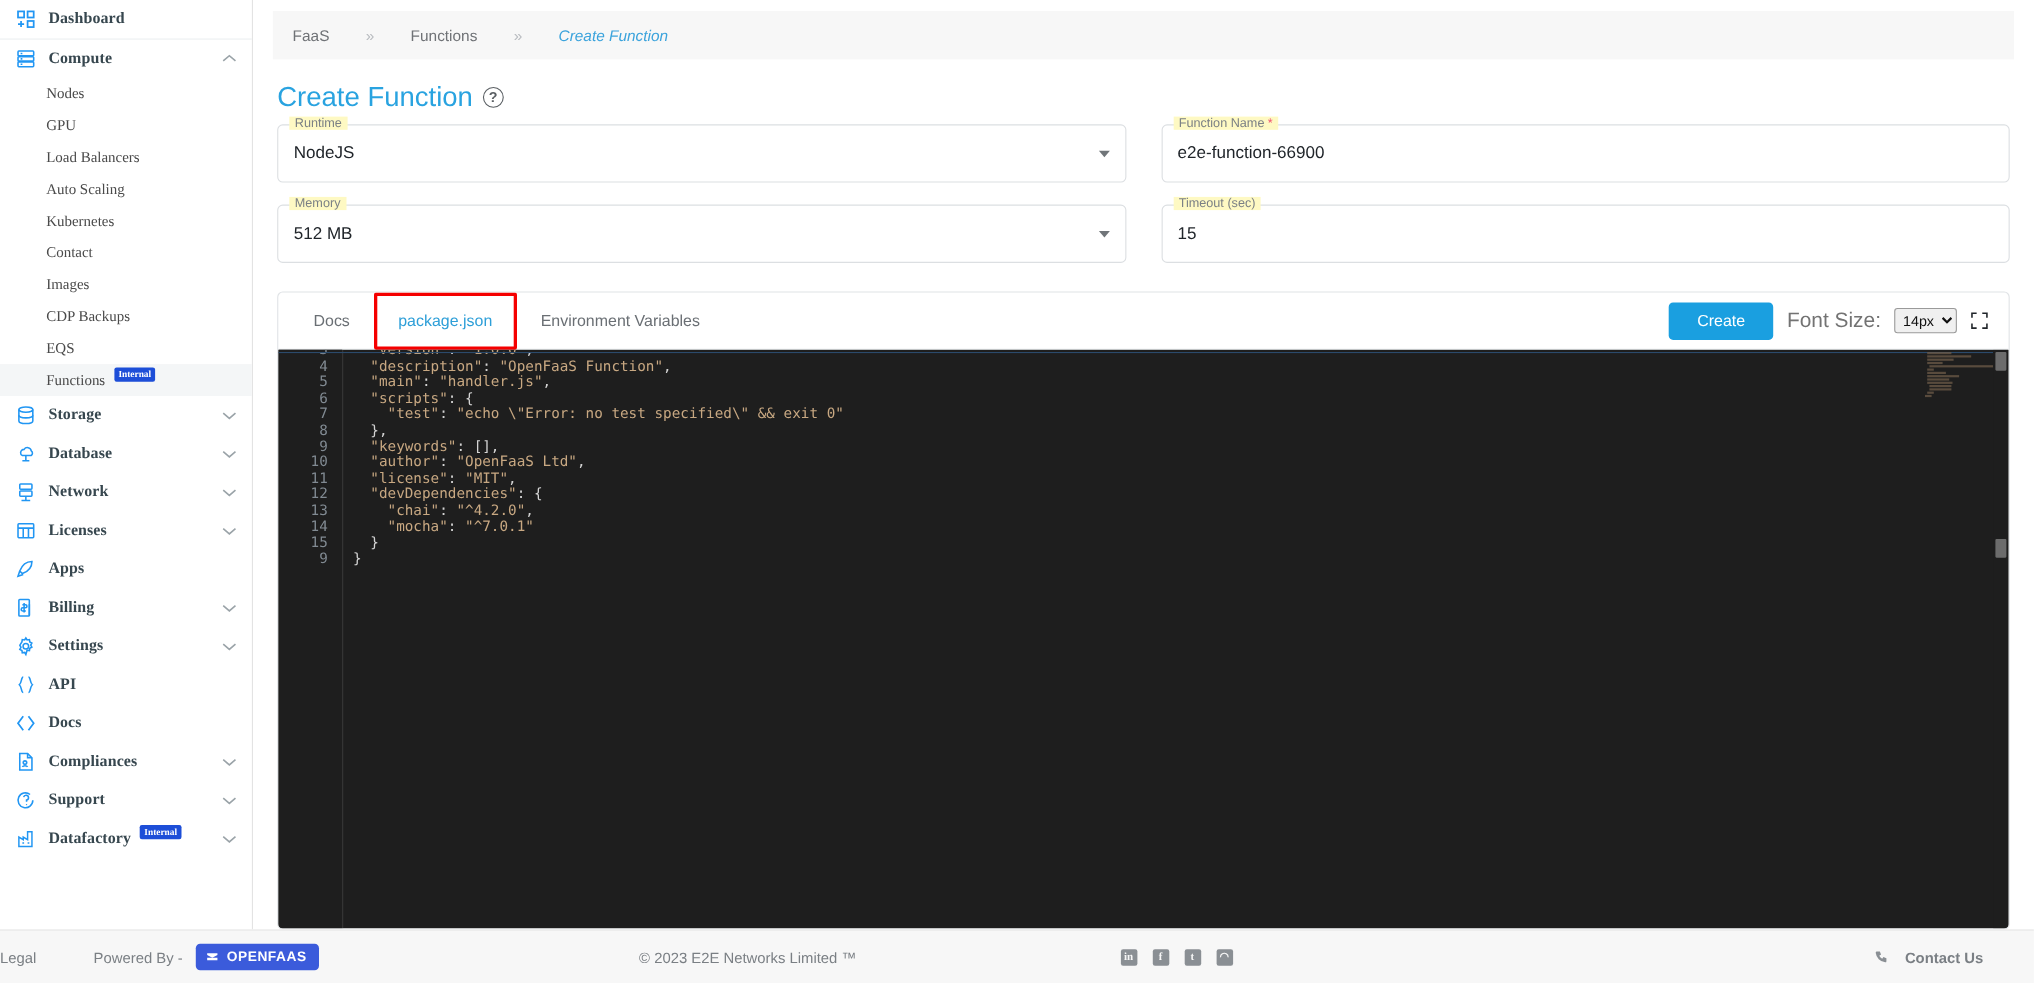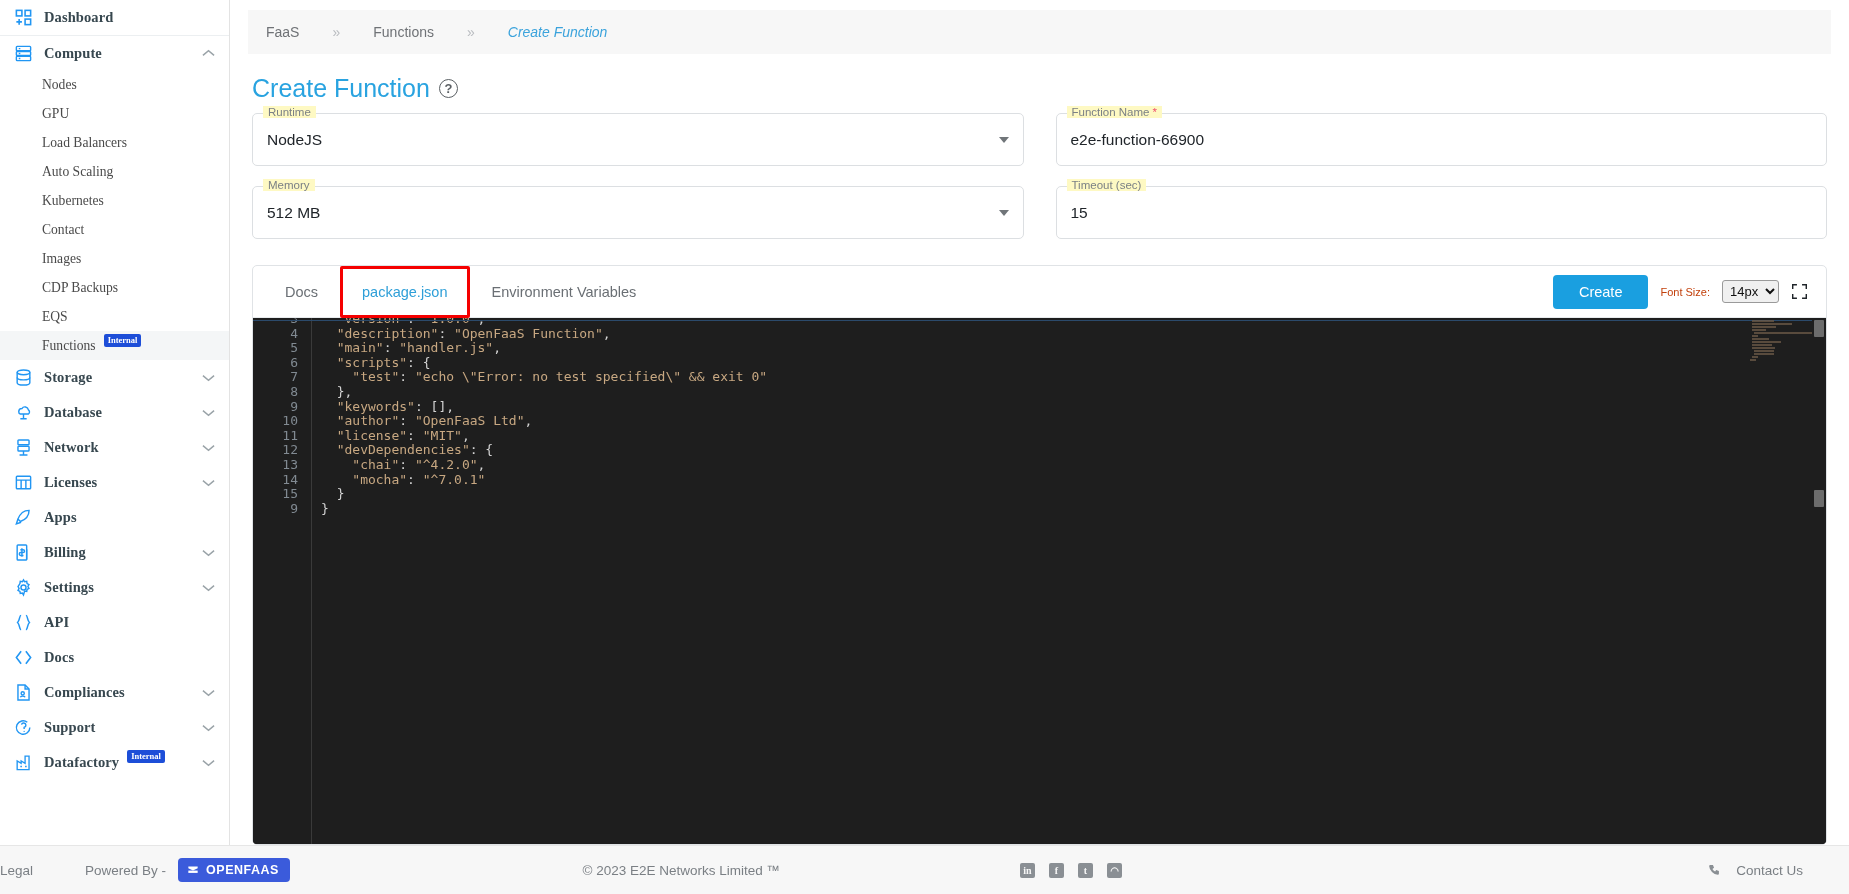--- a/index.html
+++ b/index.html
@@ -135,21 +135,21 @@
   }
   .tabbar-right {
     margin-left: auto; display: flex; align-items: center; gap: 12px;
     padding-right: 8px;
   }
   .btn-create {
     background: #1a9fe0; color: #fff; border: none; border-radius: 4px;
     font-size: 14.5px; padding: 9px 26px; cursor: pointer;
     font-family: "Liberation Sans", sans-serif;
   }
-  .fontsize-label { font-size: 11px; color: #c2410c; }
+  .fontsize-label { font-size: 19px; color: #737373; }
   .fontsize-select {
     font-size: 13px; padding: 2px 3px; border: 1px solid #9a9a9a;
     border-radius: 3px; background: #f0f0f0;
     font-family: "Liberation Sans", sans-serif; color: #111;
   }
   .expand-icon { cursor: pointer; color: #20252a; display:flex; }
 
   
   .editor-body {
     background: #1e1e1e; flex: 1; min-height: 0;
@@ -208,21 +208,21 @@
   }
   .f-center { margin-left: auto; margin-right: auto; display:flex; align-items:center; }
   .copyright { color: #7a7f84; font-size: 13.5px; }
   .f-social { display: flex; align-items: center; gap: 14px; margin-left: 240px; }
   .soc {
     width: 15px; height: 15px; background: #8a8f94; border-radius: 2px;
     color: #f7f7f7; font-size: 10px; font-weight: bold;
     display: flex; align-items: center; justify-content: center; cursor: pointer;
     font-family: "Liberation Serif", serif;
   }
-  .f-right { margin-left: auto; display: flex; align-items: center; gap: 16px; padding-right: 46px; cursor: pointer; }
+  .f-right { margin-left: auto; display: flex; align-items: center; gap: 16px; padding-right: 46px; cursor: pointer; font-weight: bold; }
   .phone-ico { color: #8a8f94; font-size: 13px; }
 
   svg { display: block; }
 </style>
 </head>
 <body>
 
 <div class="frame">
 
   <nav class="sidebar">

